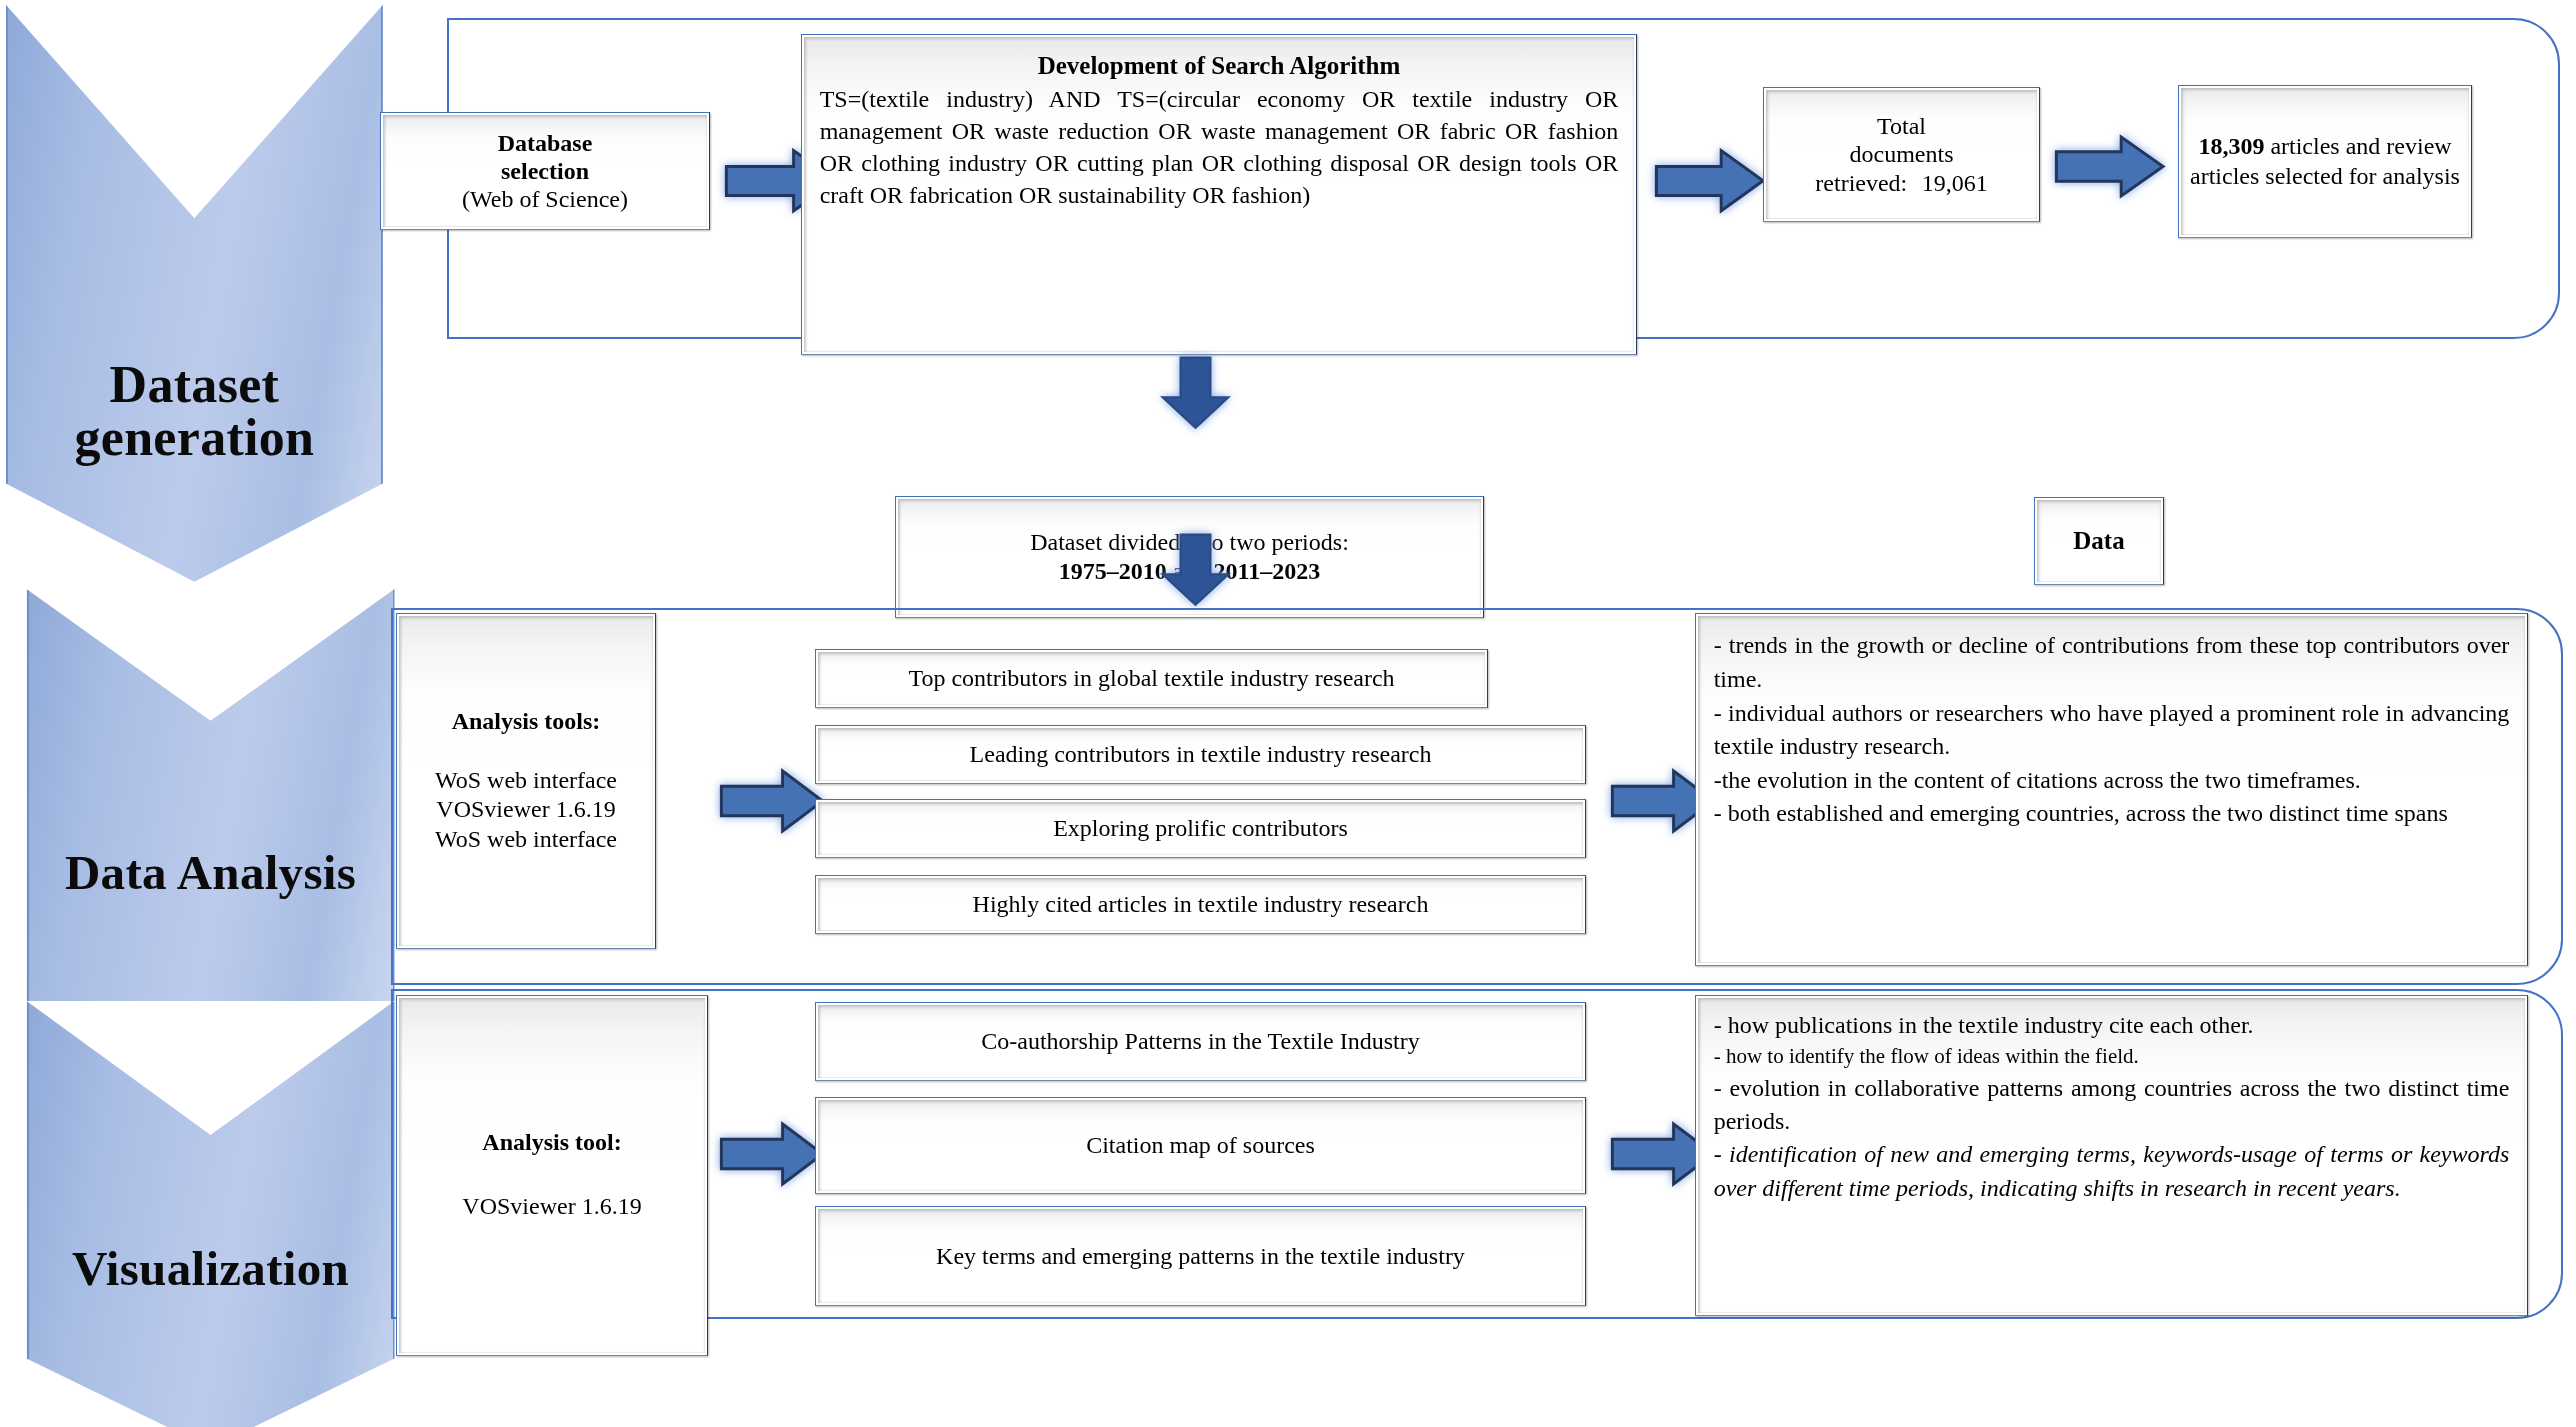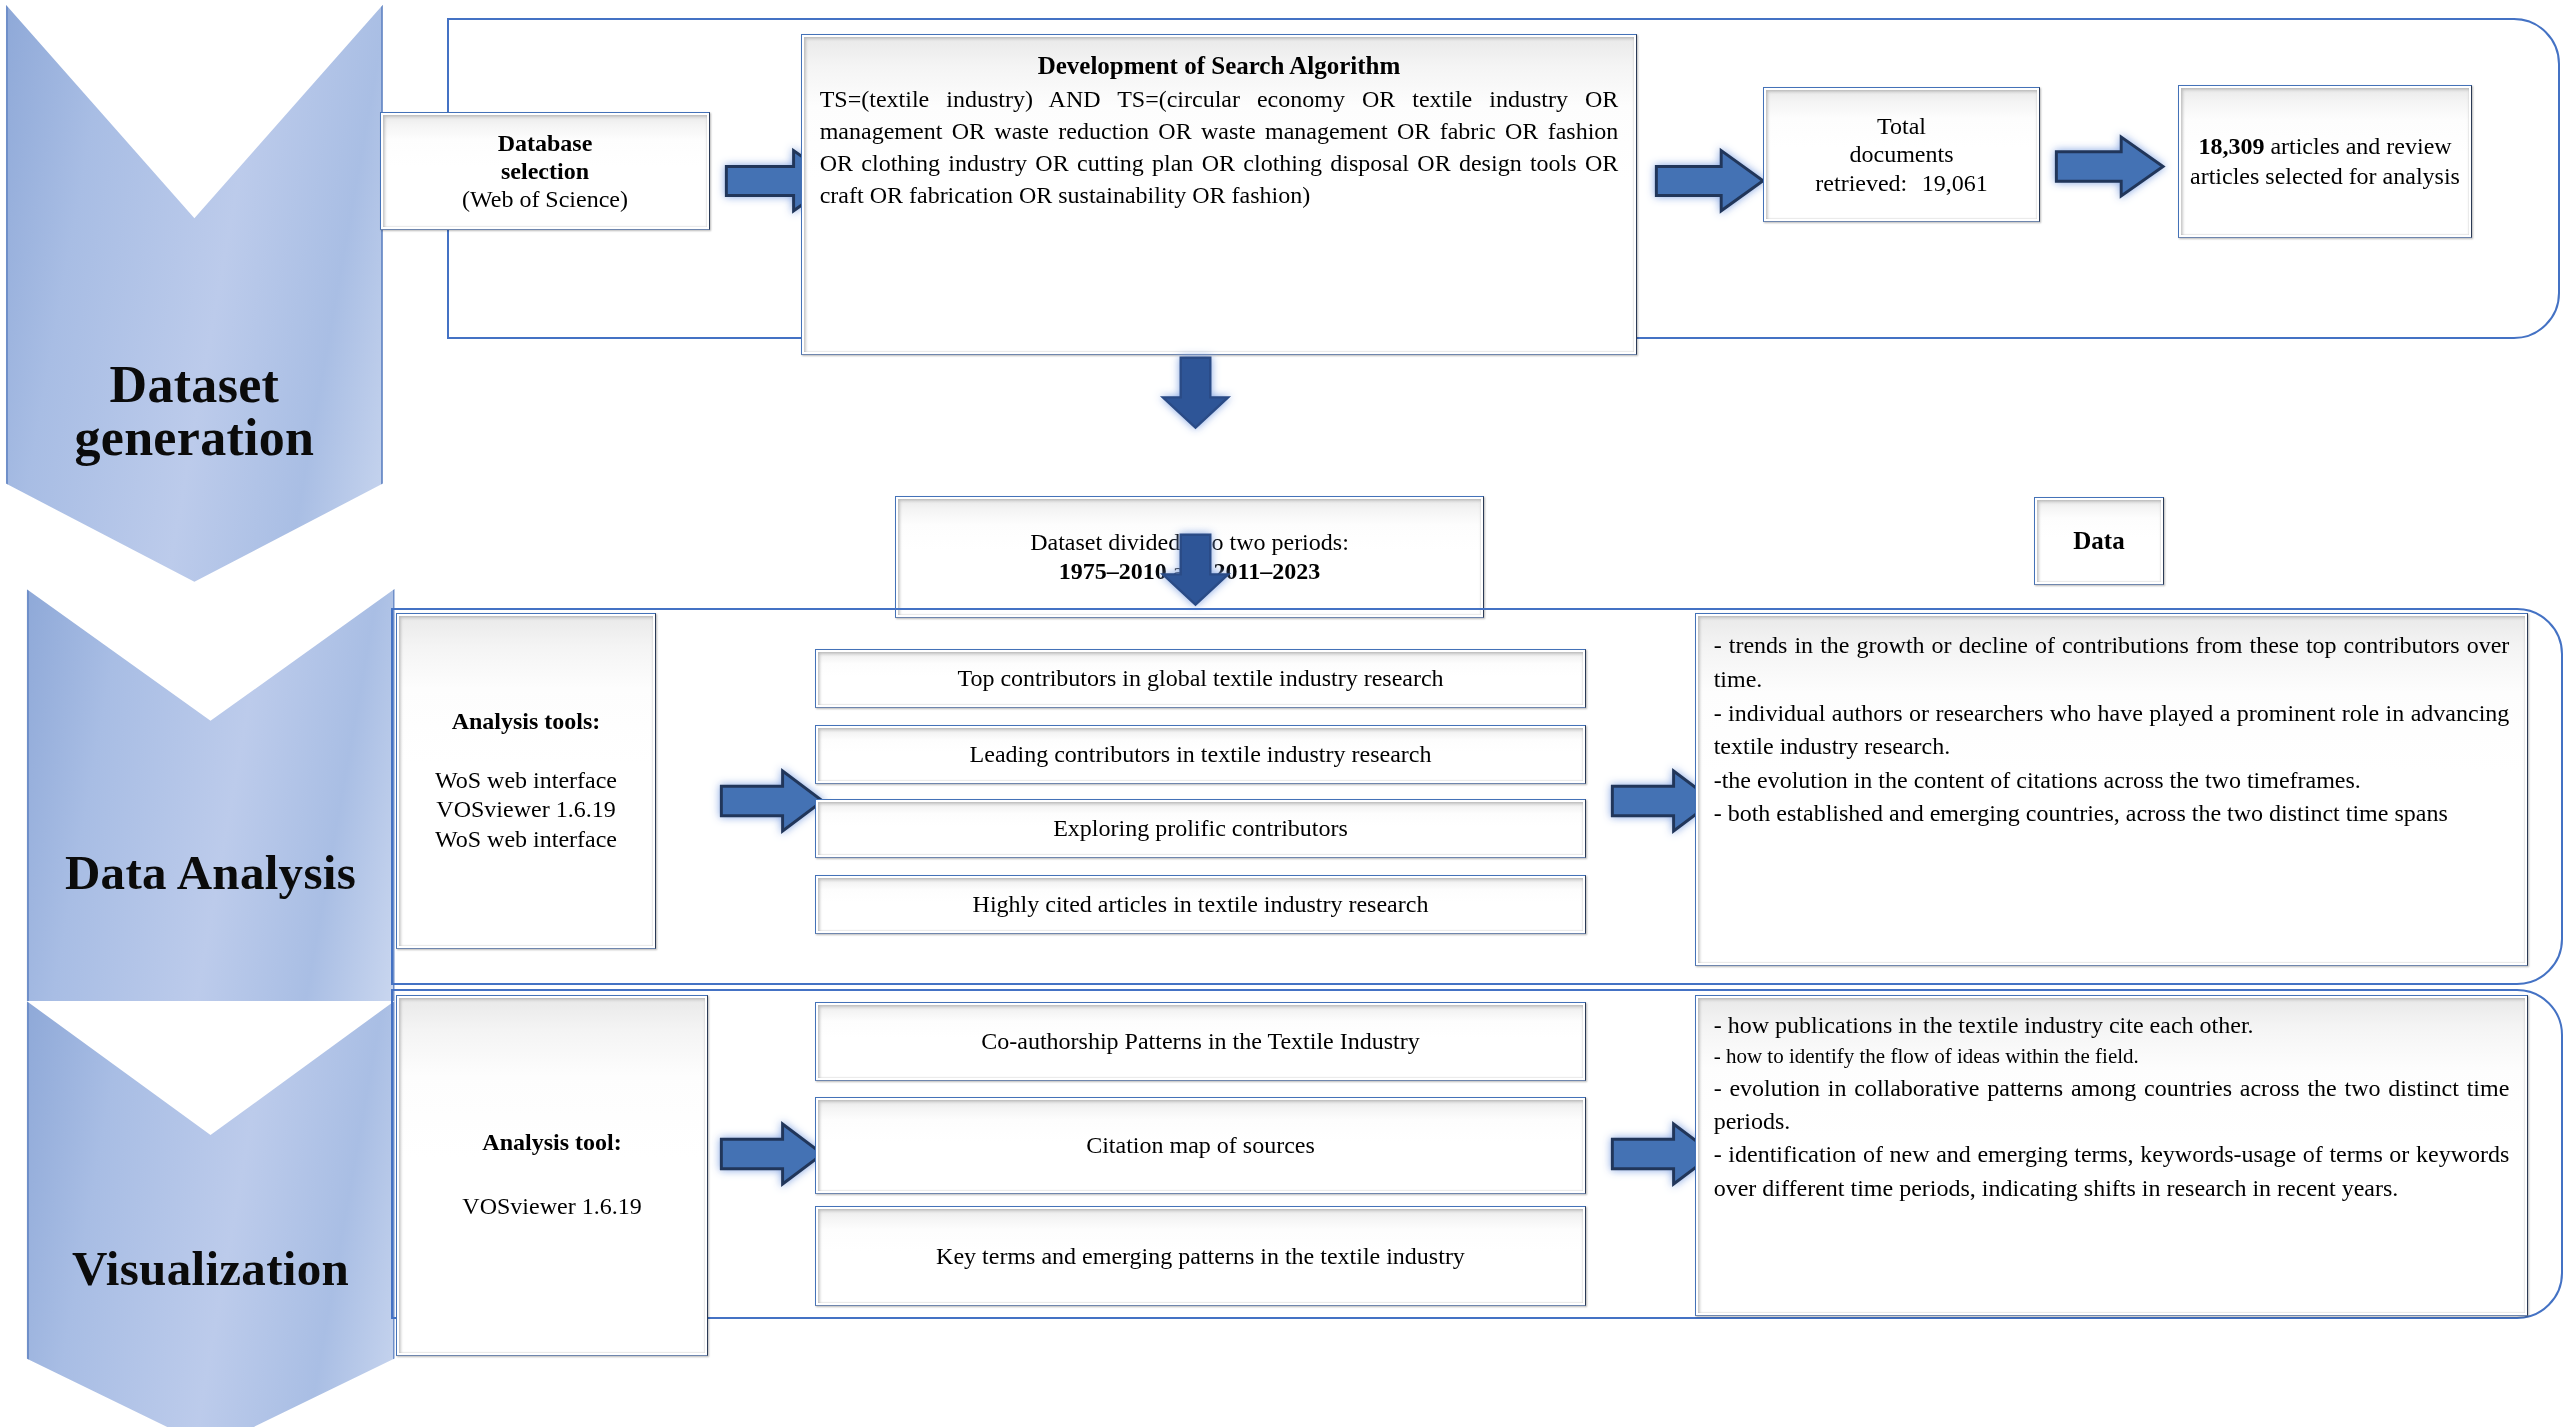--- a/index.html
+++ b/index.html
@@ -174,21 +174,21 @@
       <div style="font-size:24px;line-height:1.22;">WoS web interface</div>
     </div>
   </div>
 
   <div class="arrow-r" style="left:719px;top:768px;width:106px;height:66px;">
     <svg width="106" height="66" viewBox="0 0 180 112">
       <polygon points="4,31 108,31 108,5 176,56 108,107 108,81 4,81" fill="#4472b4" stroke="#21365a" stroke-width="5" stroke-linejoin="miter"></polygon>
     </svg>
   </div>
 
-  <div class="box" style="left:815px;top:649px;width:771px;height:59px;">
+  <div class="box" style="left:815px;top:649px;width:673px;height:59px;">
     <div class="inner ctr" style="padding:1.2px 5.9px;">
       <div style="font-size:24px;">Top contributors  in global textile industry  research</div>
     </div>
   </div>
   <div class="box" style="left:815px;top:725px;width:771px;height:59px;text-decoration:underline;">
     <div class="inner ctr" style="padding:1.2px 5.9px;">
       <div style="font-size:24px;">Leading contributors  in textile industry  research</div>
     </div>
   </div>
   <div class="box" style="left:815px;top:799px;width:771px;height:59px;">
@@ -252,18 +252,18 @@
     <svg width="106" height="66" viewBox="0 0 180 112">
       <polygon points="4,31 108,31 108,5 176,56 108,107 108,81 4,81" fill="#4472b4" stroke="#21365a" stroke-width="5" stroke-linejoin="miter"></polygon>
     </svg>
   </div>
 
   <div class="box" style="left:1695px;top:995px;width:833px;height:321px;">
     <div class="inner lft" style="padding:10.6px 15.3px;">
       <div class="just" style="font-size:24px;line-height:1.39;width:100%;">- how publications in the textile industry cite each other.</div>
       <div class="just" style="font-size:21px;line-height:1.39;width:100%;">- how to identify  the flow of ideas within  the field.</div>
       <div class="just" style="font-size:24px;line-height:1.39;width:100%;">- evolution in collaborative patterns among countries across the two distinct  time periods.</div>
-      <div class="just" style="font-size:24px;line-height:1.39;width:100%;">- identification of new and emerging terms, keywords-usage of terms or keywords over different time periods,  indicating  shifts in research  in recent years.</div>
+      <div class="just" style="font-size:24px;line-height:1.39;width:100%;font-style:italic;">- identification of new and emerging terms, keywords-usage of terms or keywords over different time periods,  indicating  shifts in research  in recent years.</div>
     </div>
   </div>
 
 </div>
 
 
 </body></html>

